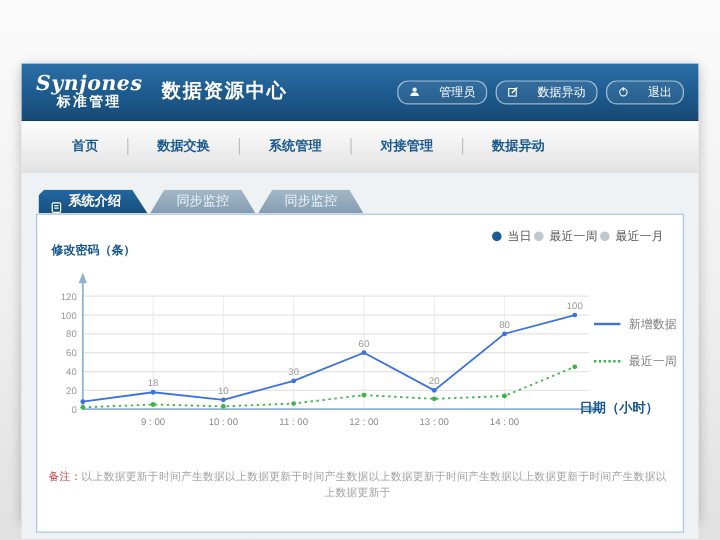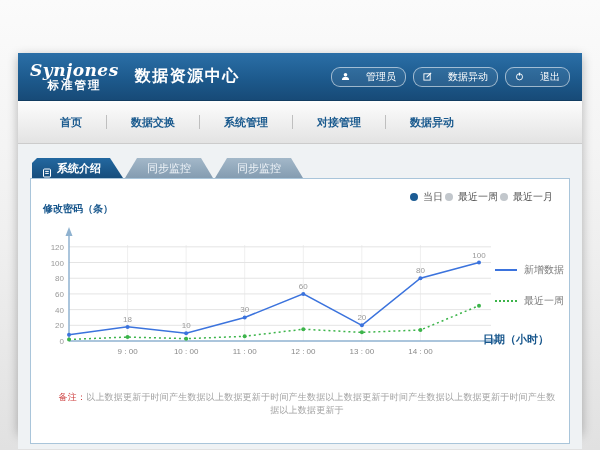--- a/index.html
+++ b/index.html
@@ -39,21 +39,21 @@
   .radio.selected .dot { background:#1c5c94; }
 
   .ylabel { position:absolute; top:23px; left:12px; color:#17568c; font-size:10px; font-weight:bold; }
   .chart-wrap { position:absolute; left:8px; top:40px; }
   .xlabel { position:absolute; left:452px; top:153px; color:#17568c; font-size:11px; font-weight:bold; }
 
   .legend { position:absolute; left:464px; top:84px; display:flex; flex-direction:column; gap:17px;font-family:Liberation Serif, serif; }
   .legend-item { display:flex; align-items:center; gap:7px; font-size:10px; color:#7d7d7d; cursor:pointer; }
   .sample { width:22px; height:0; border-top:2px solid #3b73dd; display:inline-block; }
 
-  .note { position:absolute; left:24px; right:10px; top:212px; text-align:center; font-size:9px; color:#a3a3a3; letter-spacing:.2px; }
+  .note { position:absolute; left:6px; right:10px; top:212px; text-align:center; font-size:9px; color:#a3a3a3; letter-spacing:.2px; }
   .note .prefix { color:#cc3b3b; }
 </style>
 </head>
 <body>
 
 <div class="page">
 
   <div class="header">
     <div class="logo">
       <div class="logo-main">Synjones</div>

